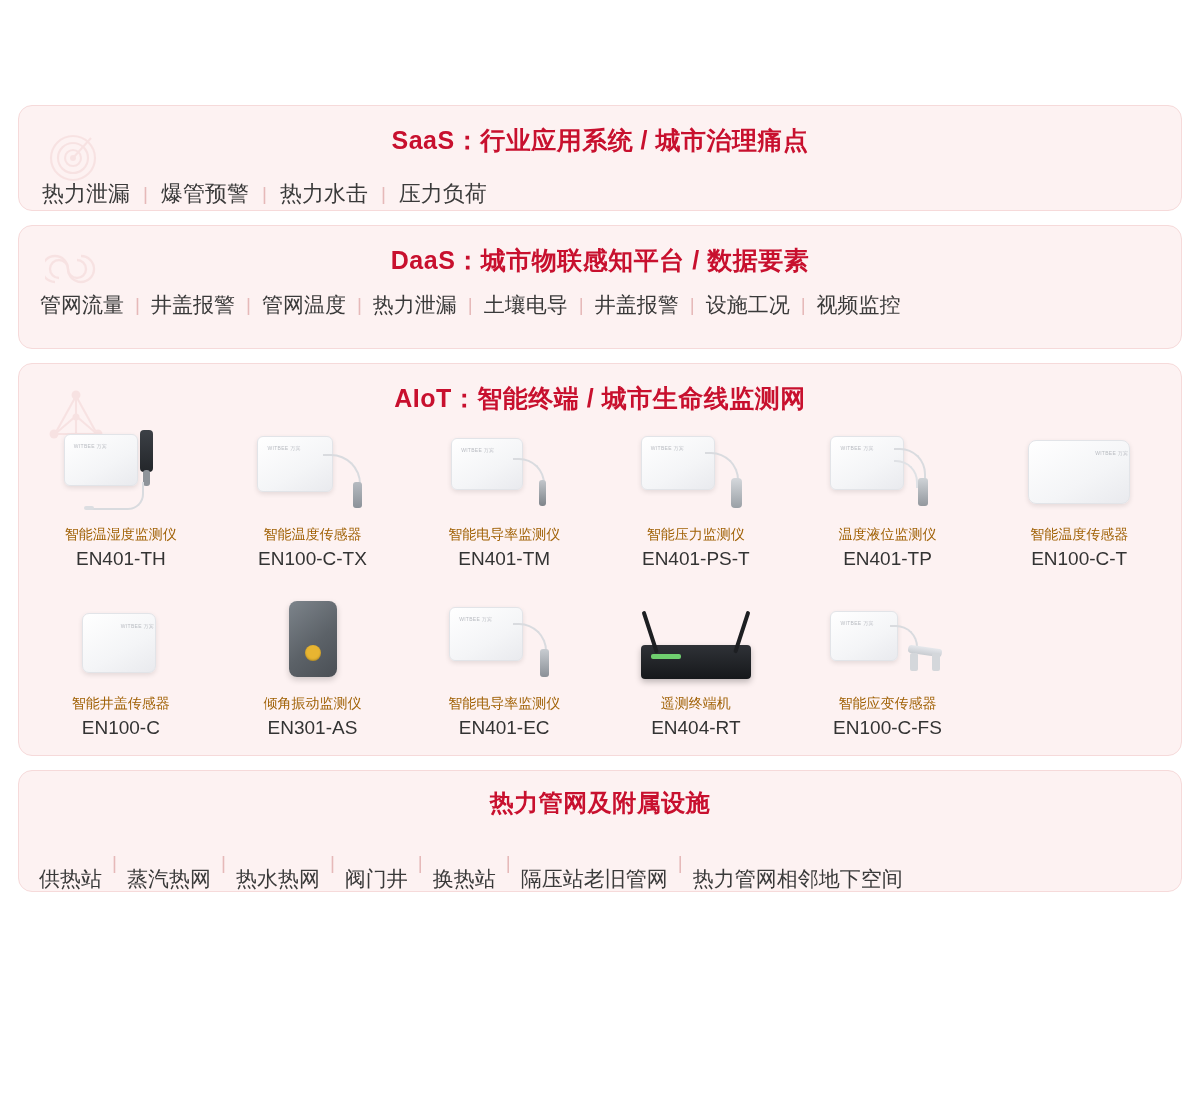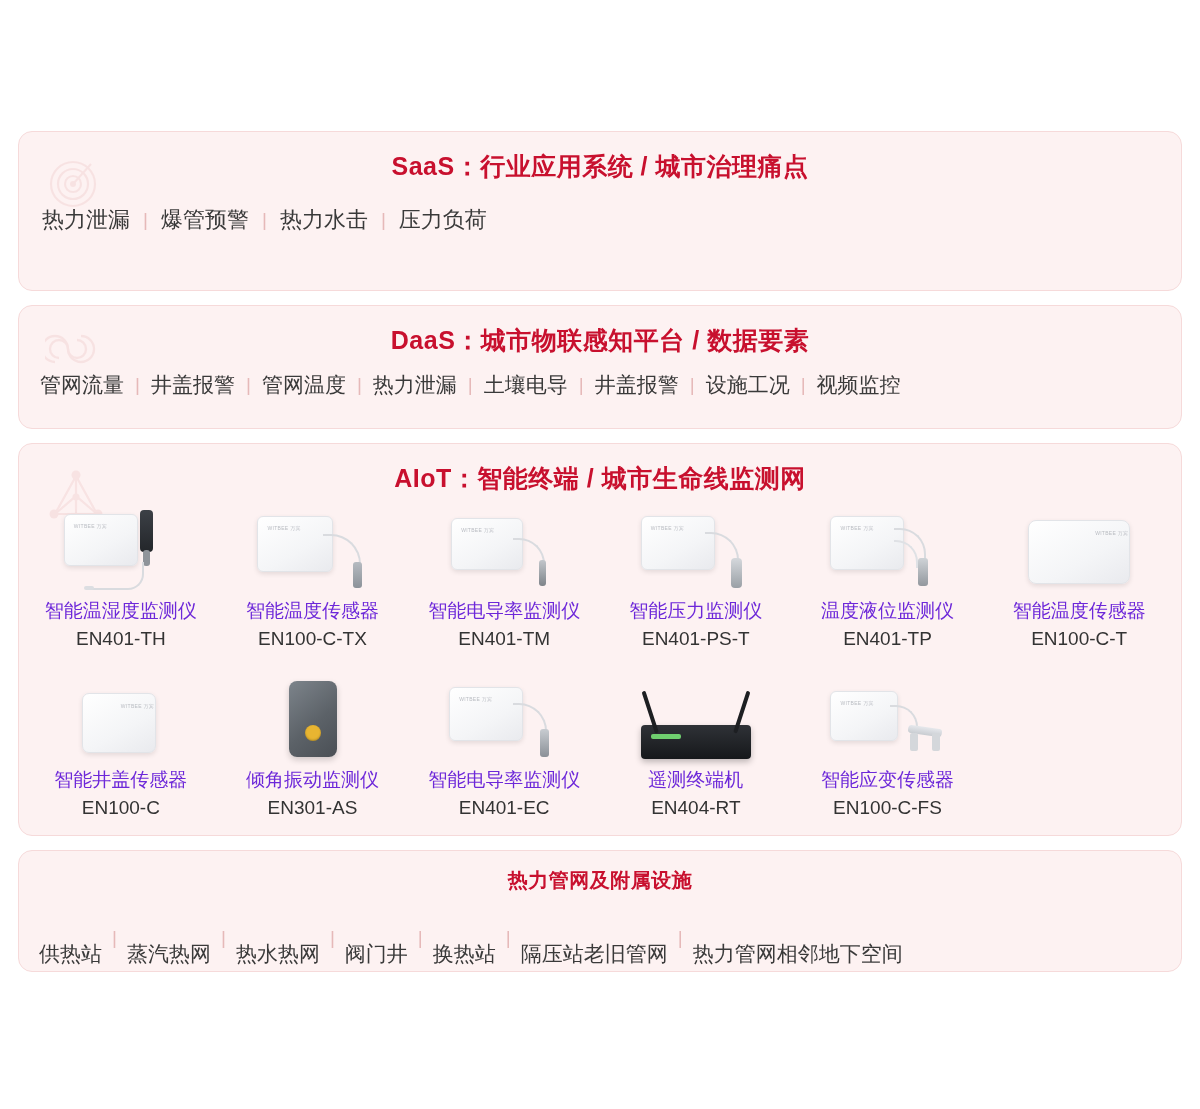--- a/index.html
+++ b/index.html
@@ -66,21 +66,21 @@
 
   
   .wm {
     position: absolute;
     left: 26px;
     top: 22px;
     opacity: .5;
   }
 
   
-  #saas-panel { height: 160px; margin-top: 26px; }
+  #saas-panel { height: 106px; }
   #saas-panel .tag-row { padding-top: 22px; font-size: 22px; }
 
   
   #daas-panel { height: 124px; }
   #daas-panel .tag-row { font-size: 21px; padding-top: 14px; }
   #daas-panel .tag-row .tag { padding: 0 11px; }
 
   
   #aiot-panel { padding-bottom: 16px; }
   .device-grid {
@@ -98,34 +98,35 @@
   }
   .device-art {
     height: 95px;
     width: 150px;
     display: flex;
     align-items: flex-end;
     justify-content: center;
     position: relative;
   }
   .device-name {
-    font-size: 19px;
-    color: #6d28d9;
+    font-size: 14px;
+    color: #a16207;
+    margin-top: 8px;
     white-space: nowrap;
   }
   .device-model {
     font-size: 19px;
     color: #333;
     margin-top: 4px;
     white-space: nowrap;
   }
 
   
   #facility-panel { height: 122px; margin-bottom: 0; }
-  #facility-panel .panel-title { font-size: 20px; padding-top: 16px; }
+  #facility-panel .panel-title { font-size: 24px; padding-top: 16px; }
   #facility-panel .tag-row { font-size: 21px; padding-top: 14px; }
   #facility-panel .tag-row .tag { padding: 0 10px; margin-top: 32px; }
 
   
   .box-white {
     background: linear-gradient(150deg,#ffffff 0%,#f4f5f7 60%,#e9eaee 100%);
     border: 1px solid #e2e4e8;
     border-radius: 6px;
     box-shadow: 0 2px 5px rgba(0,0,0,.10);
     position: relative;

